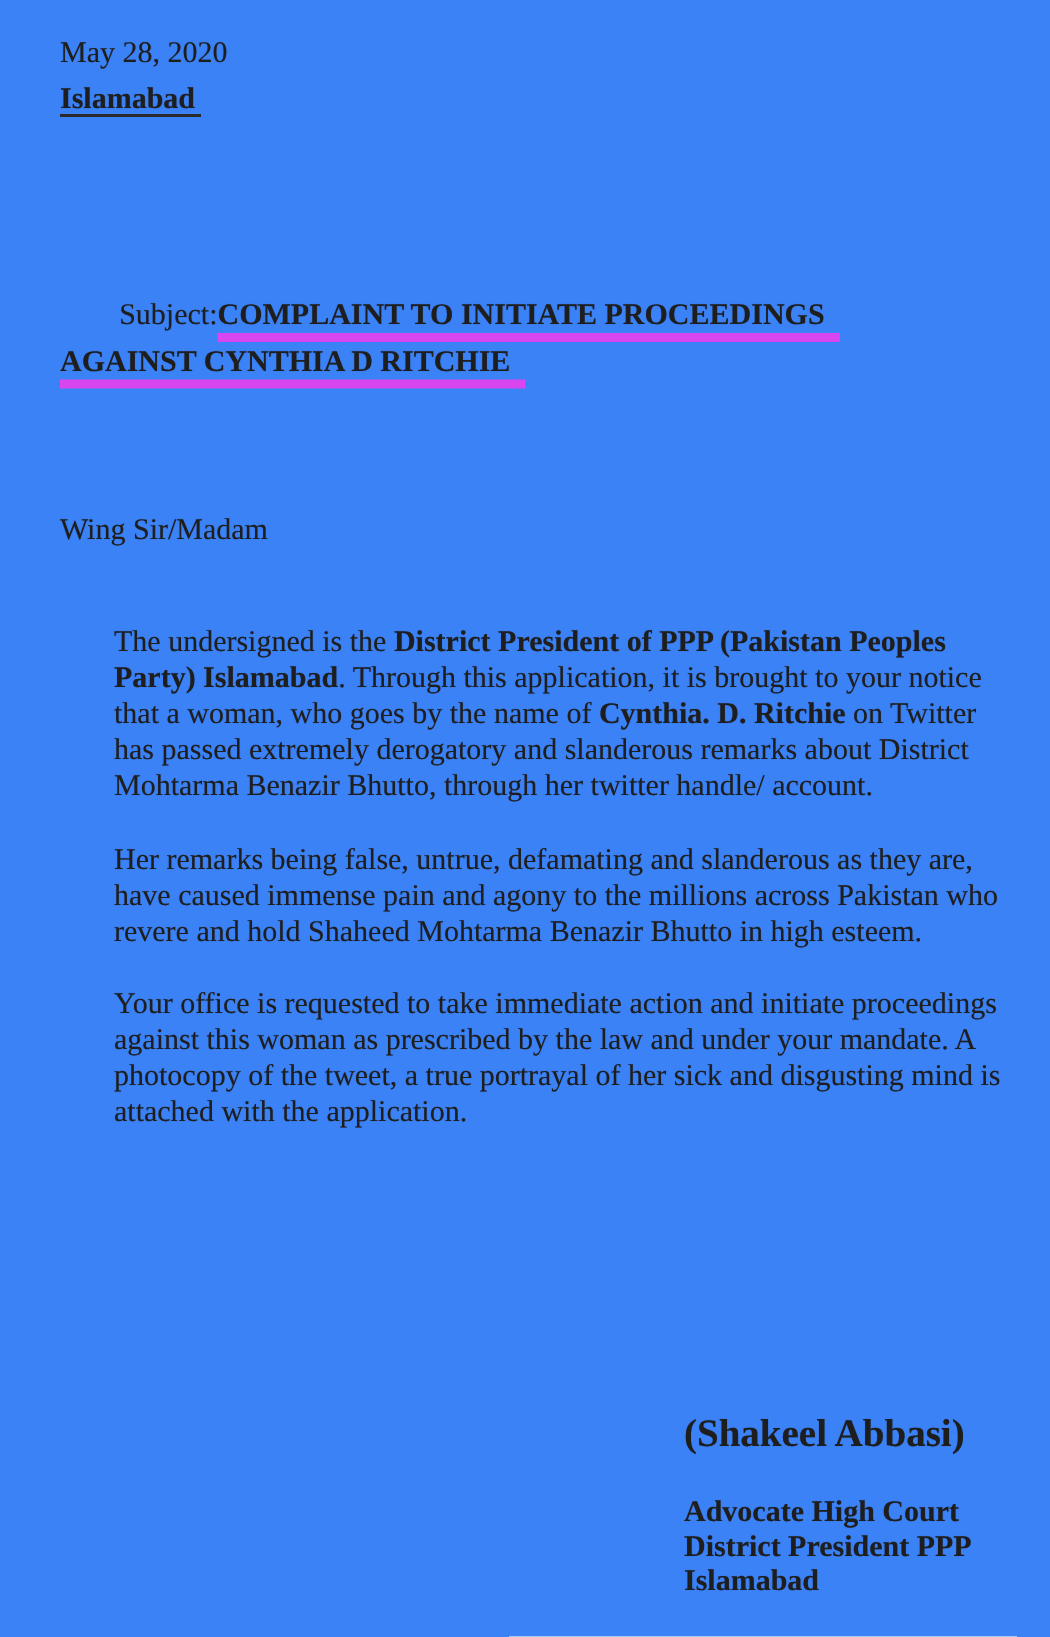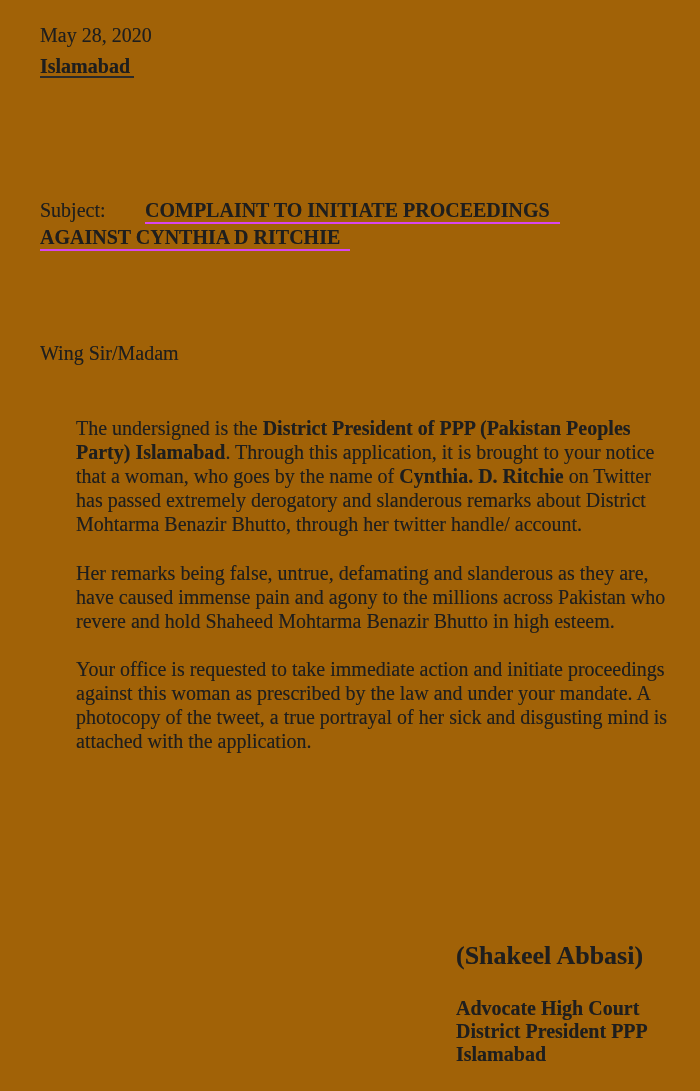--- a/index.html
+++ b/index.html
@@ -4,21 +4,21 @@
 <style>
   html, body {
     margin: 0;
     padding: 0;
     background: #ffffff;
   }
   .page {
     position: relative;
     width: 700px;
     height: 1091px;
-    background: #a16207;
+    background: #3b82f6;
     font-family: "Liberation Serif", "DejaVu Serif", serif;
     color: #1e1e1e;
     overflow: hidden;
     text-shadow: 0 0 0.5px rgba(30,30,30,0.45);
   }
   .abs { position: absolute; }
   .b { font-weight: bold; }
 
   
   .header-block {
@@ -40,25 +40,26 @@
   .subject-block {
     top: 197px;
     left: 40px;
     width: 640px;
     font-size: 20px;
     line-height: 27px;
   }
   .subject-label {
     display: inline-block;
     width: 105px;
+    text-align: right;
   }
   .subject-title {
     font-weight: bold;
     display: inline-block;
-    border-bottom: 2px solid #d946ef;
+    border-bottom: 6px solid #d946ef;
     padding-bottom: 0px;
     padding-right: 10px;
     line-height: 23px;
   }
 
   
   .salutation-block {
     top: 341px;
     left: 40px;
     font-size: 20px;

